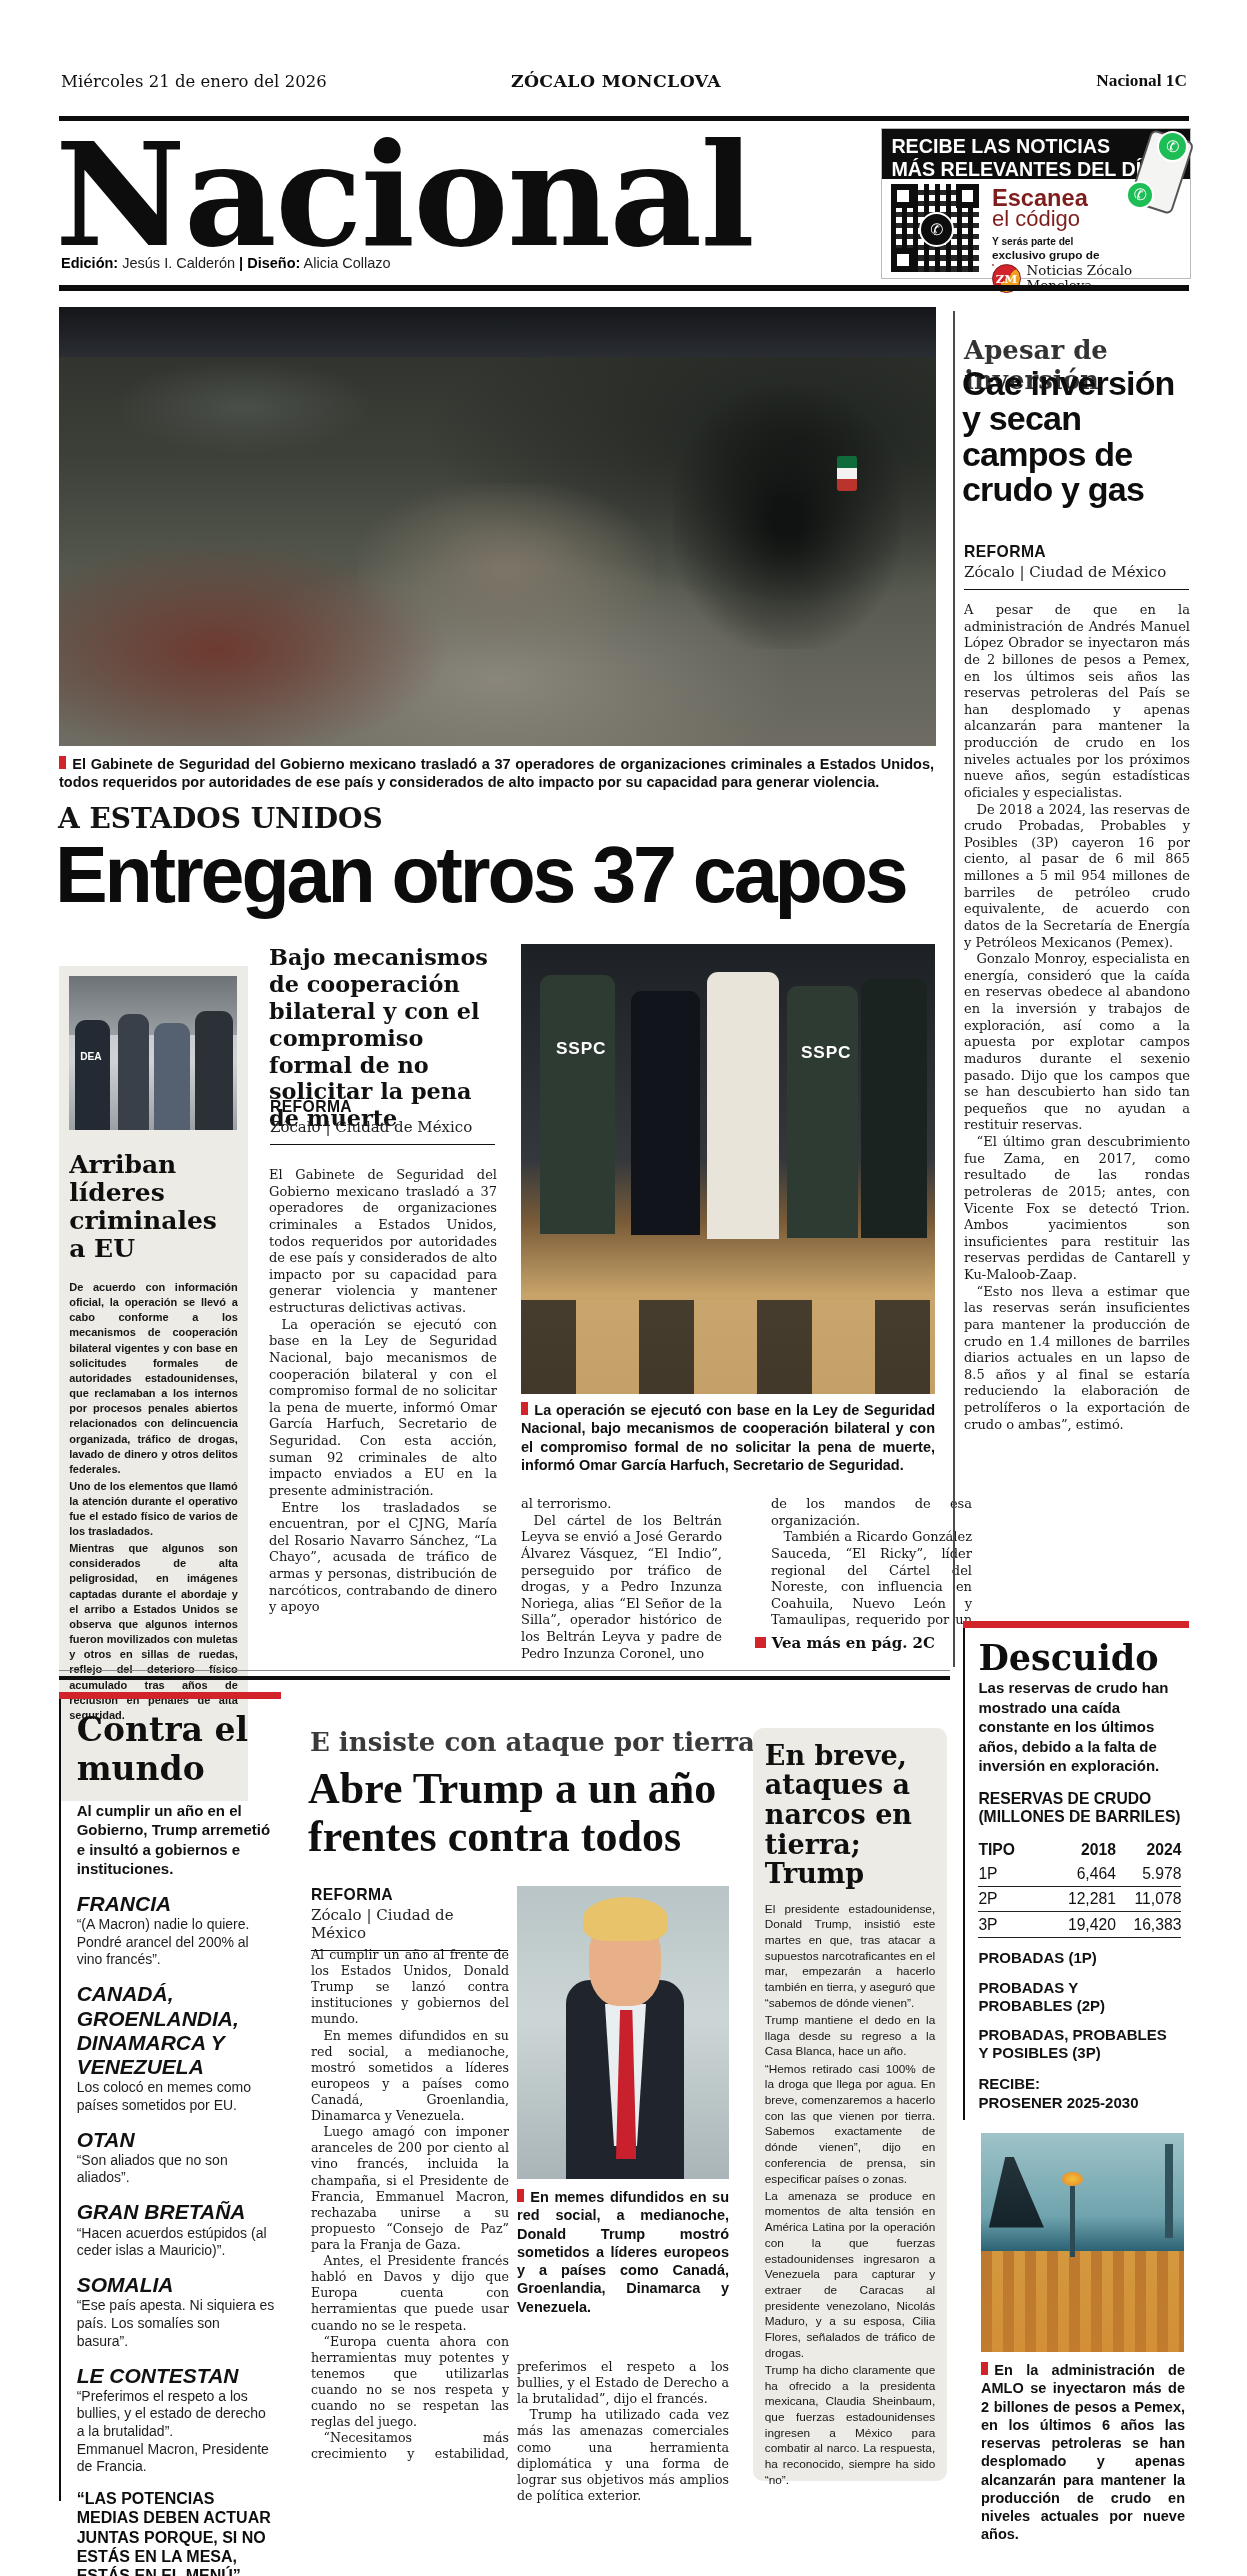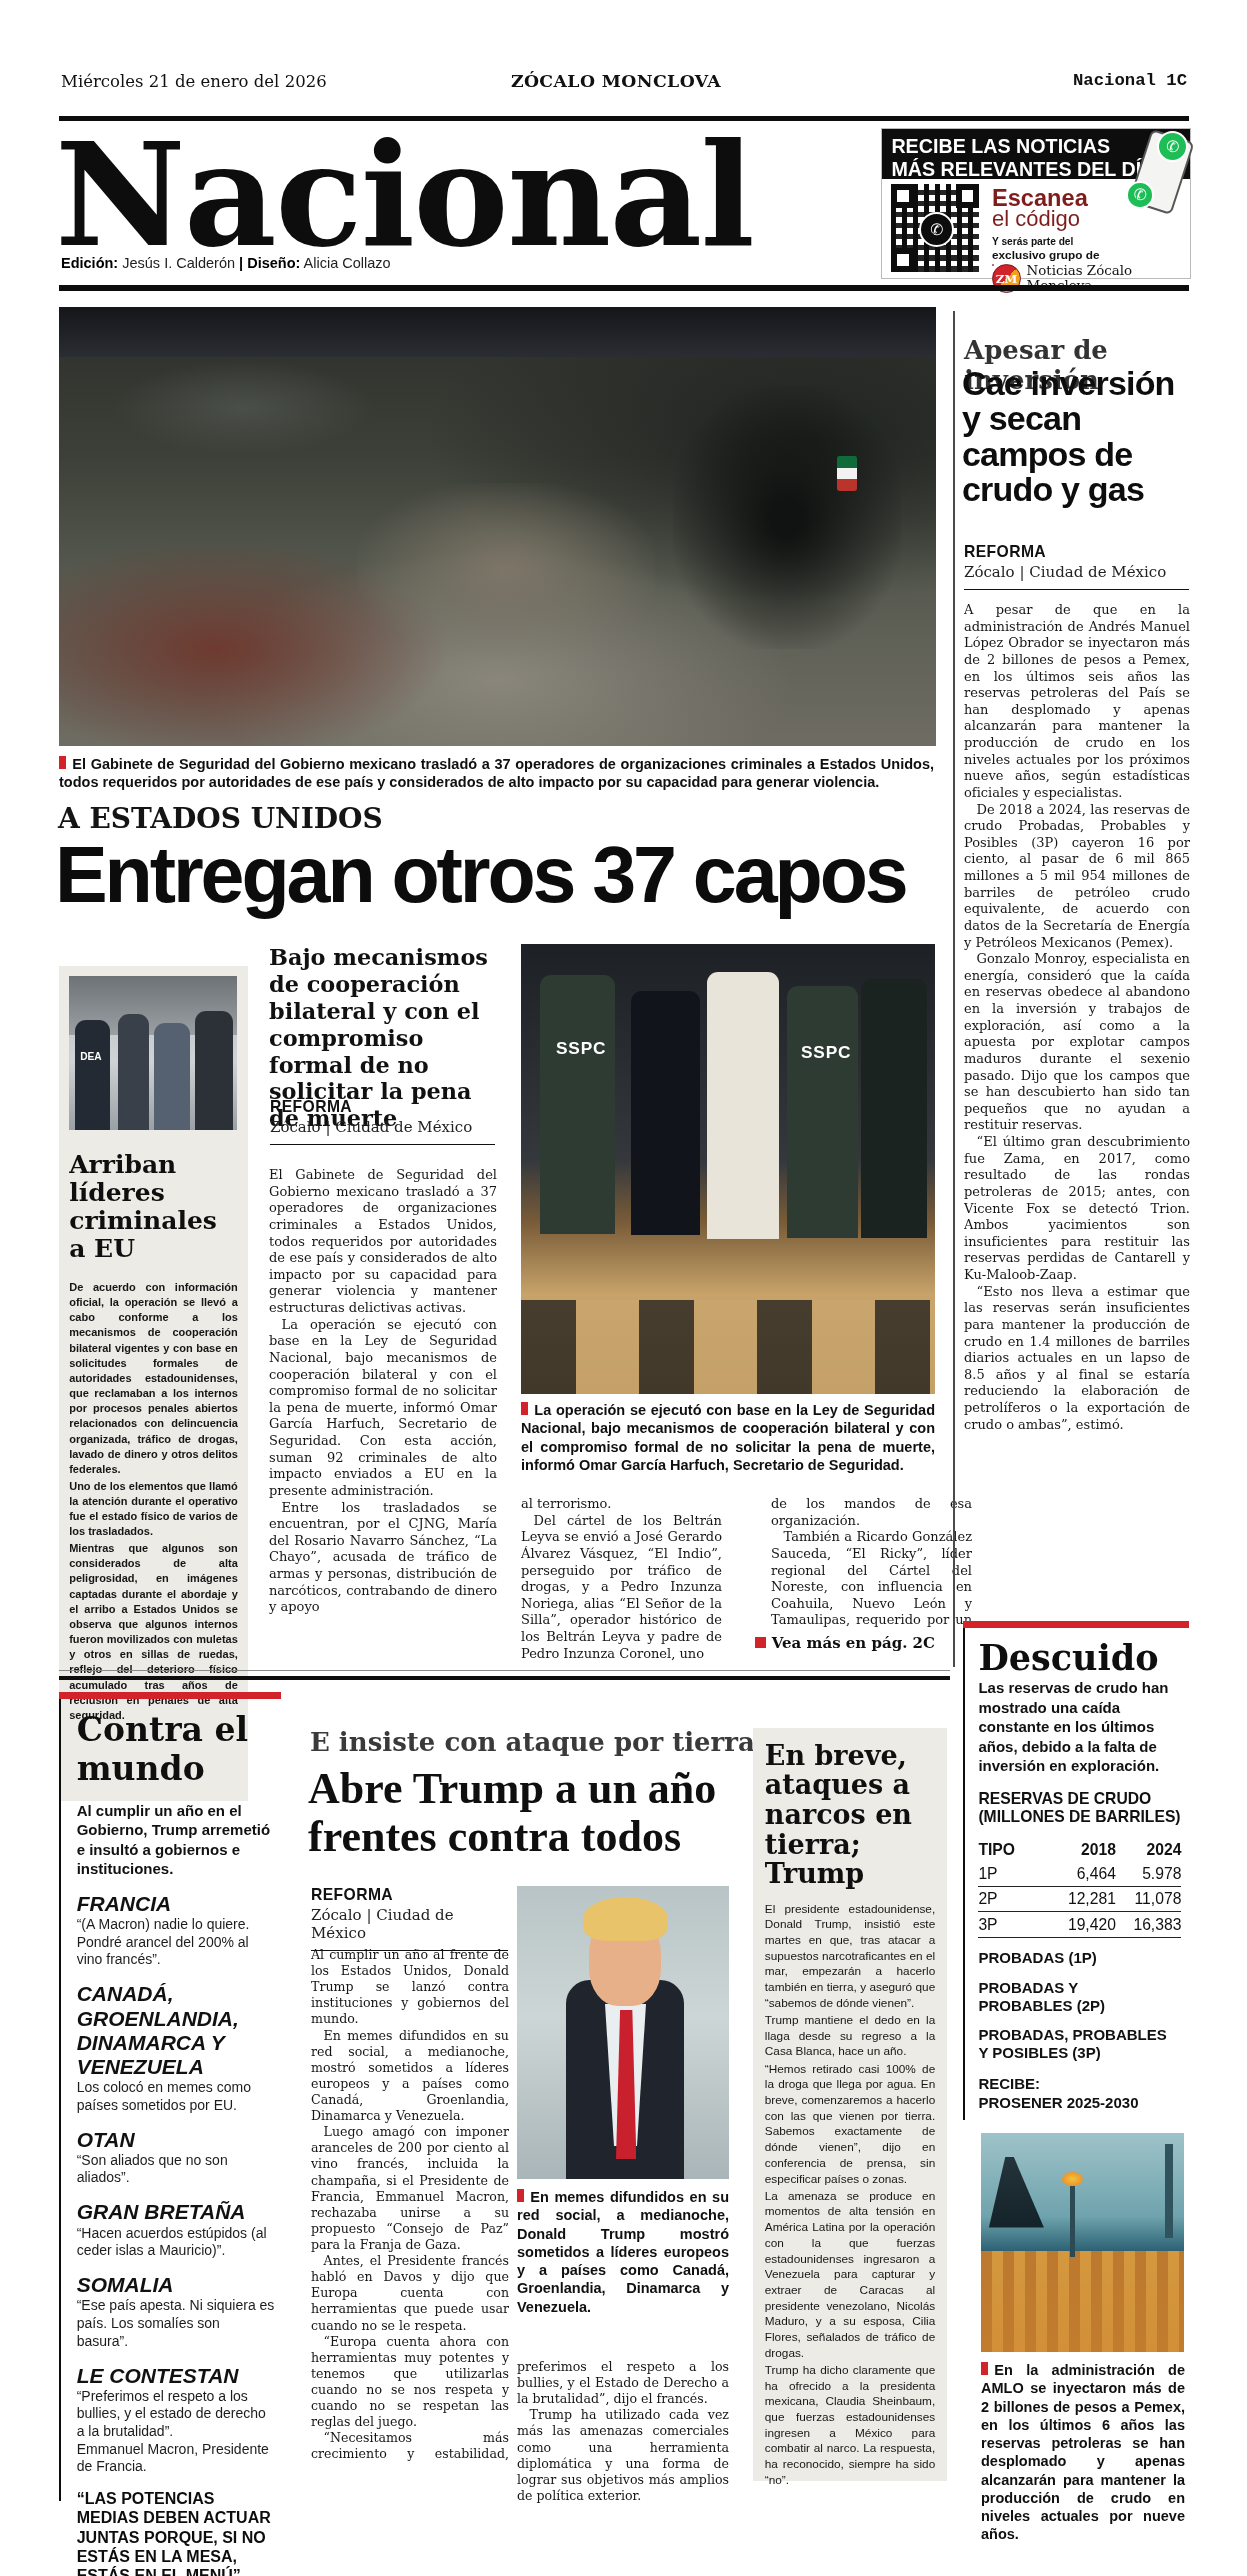--- a/index.html
+++ b/index.html
@@ -15,21 +15,21 @@
   .sansbody p{margin:0 0 1.6px 0;}
   .caption{font-family:"Liberation Sans",sans-serif;font-weight:bold;font-size:14.5px;line-height:1.26;text-align:justify;color:#101010;}
   .red-tick{display:inline-block;width:7px;height:12.6px;background:#d2232a;margin-right:6.3px;}
   .byline-src{font-family:"Liberation Sans",sans-serif;font-weight:bold;font-size:15.7px;letter-spacing:0.4px;color:#111;}
   .byline-place{font-family:"DejaVu Serif",serif;font-size:15px;color:#222;margin-top:2.4px;}
   .byline-rule{height:0;border-top:1.6px solid #111;margin-top:7.9px;}
   .graybox{background:#edebe5;}
   
   .topbar-date{font-family:"DejaVu Serif",serif;font-size:16.5px;}
   .topbar-center{font-family:"DejaVu Serif",serif;font-weight:bold;font-size:17.3px;letter-spacing:0.4px;text-align:center;}
-  .topbar-right{font-family:Liberation Mono, monospace;font-weight:bold;font-size:17.3px;text-align:right;}
+  .topbar-right{font-family:Liberation Serif, serif;font-weight:bold;font-size:17.3px;text-align:right;}
   .blackrule{background:#0d0d0d;}
   
   .masthead{font-family:"DejaVu Serif",serif;font-weight:bold;font-size:143px;line-height:1;letter-spacing:-1.6px;color:#0d0d0d;}
   .credits{font-family:"Liberation Sans",sans-serif;font-size:14.5px;color:#222;}
   .credits b{color:#000;}
   
   .promo{border:0.8px solid #bbb;background:#fff;}
   .promo-band{position:absolute;left:0;top:0;right:0;height:50px;background:#0d0d0d;color:#fff;
       font-family:"Liberation Sans",sans-serif;font-weight:bold;font-size:19.7px;line-height:1.2;padding:5.5px 0 0 9.4px;box-sizing:border-box;}
   .promo-red{color:#7f1d1d;font-family:"Liberation Sans",sans-serif;font-weight:bold;}
@@ -340,21 +340,21 @@
     <div style="left:66px;top:11px;width:85px;height:44px;background:#e8c36a;border-radius:50% 50% 30% 30%;"></div>
   </div>
   <div class="abs caption" style="left:517px;top:2188px;width:212px;">
     <span class="red-tick"></span><span>En memes difundidos en su red social, a medianoche, Donald Trump mostró sometidos a líderes europeos y a países como Canadá, Groenlandia, Dinamarca y Venezuela.</span>
   </div>
   <div class="abs serifbody" style="left:517px;top:2359px;width:212px;height:165px;overflow:hidden;font-size:12.6px;">
       <p class="para">preferimos el respeto a los bullies, y el Estado de Derecho a la brutalidad”, dijo el francés.</p>
       <p class="para">Trump ha utilizado cada vez más las amenazas comerciales como una herramienta diplomática y una forma de lograr sus objetivos más amplios de política exterior.</p>
     </div>
 
-  <div class="abs graybox" style="left:753px;top:1728px;width:194px;height:753px;box-sizing:border-box;padding:12.6px 11.8px;">
+  <div class="abs graybox" style="left:753px;top:1728px;width:194px;height:753px;box-sizing:border-box;padding:12.6px 11.8px;border-radius:10px;">
     <div class="breve-head">En breve, ataques a narcos en tierra; Trump</div>
     <div class="sansbody" style="margin-top:12.6px;font-size:11.8px;line-height:1.33;">
         <p class="para">El presidente estadounidense, Donald Trump, insistió este martes en que, tras atacar a supuestos narcotraficantes en el mar, empezarán a hacerlo también en tierra, y aseguró que “sabemos de dónde vienen”.</p>
         <p class="para">Trump mantiene el dedo en la llaga desde su regreso a la Casa Blanca, hace un año.</p>
         <p class="para">“Hemos retirado casi 100% de la droga que llega por agua. En breve, comenzaremos a hacerlo con las que vienen por tierra. Sabemos exactamente de dónde vienen”, dijo en conferencia de prensa, sin especificar países o zonas.</p>
         <p class="para">La amenaza se produce en momentos de alta tensión en América Latina por la operación con la que fuerzas estadounidenses ingresaron a Venezuela para capturar y extraer de Caracas al presidente venezolano, Nicolás Maduro, y a su esposa, Cilia Flores, señalados de tráfico de drogas.</p>
         <p class="para">Trump ha dicho claramente que ha ofrecido a la presidenta mexicana, Claudia Sheinbaum, que fuerzas estadounidenses ingresen a México para combatir al narco. La respuesta, ha reconocido, siempre ha sido “no”.</p>
       </div>
   </div>
 

